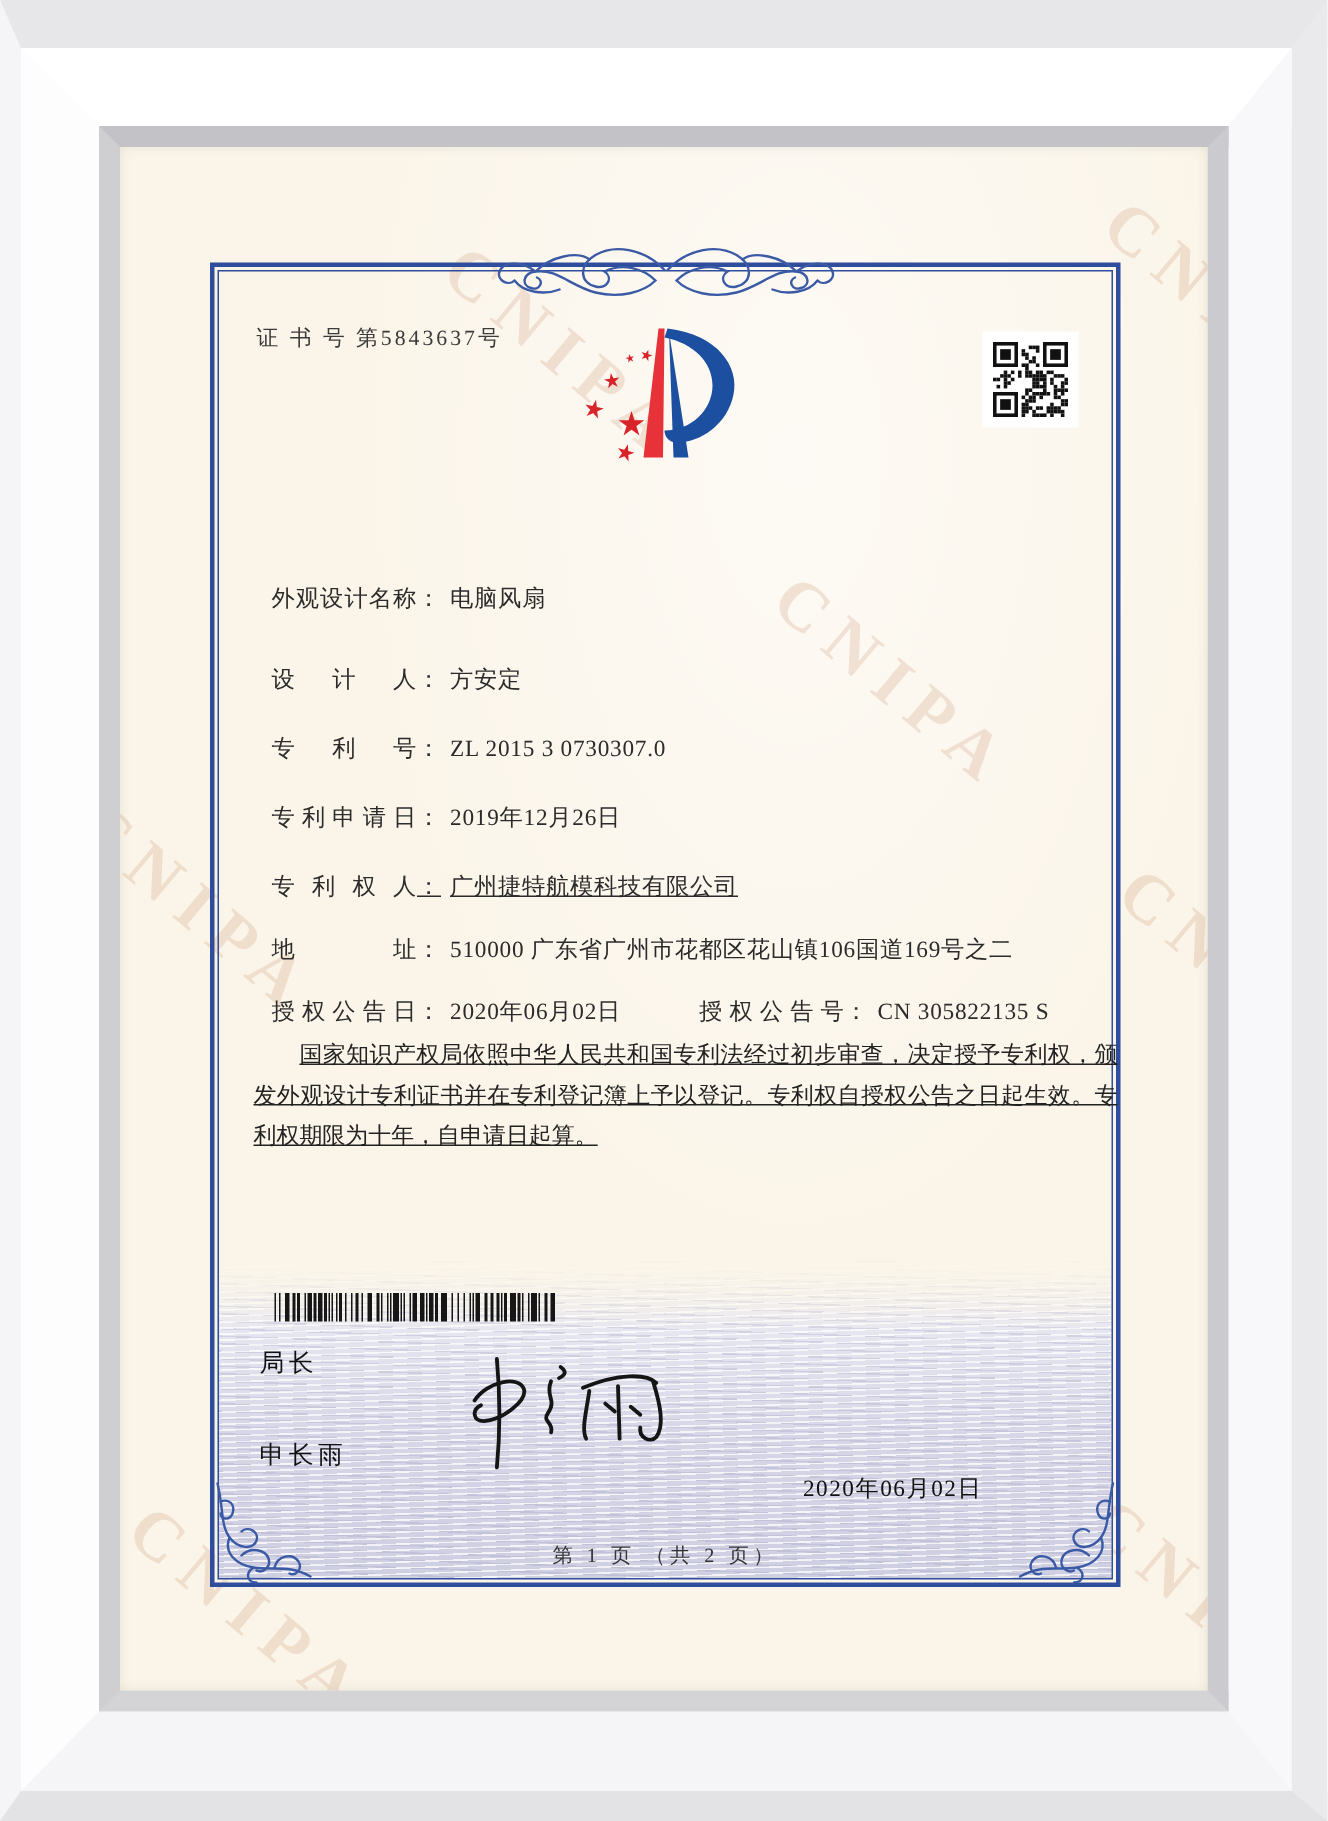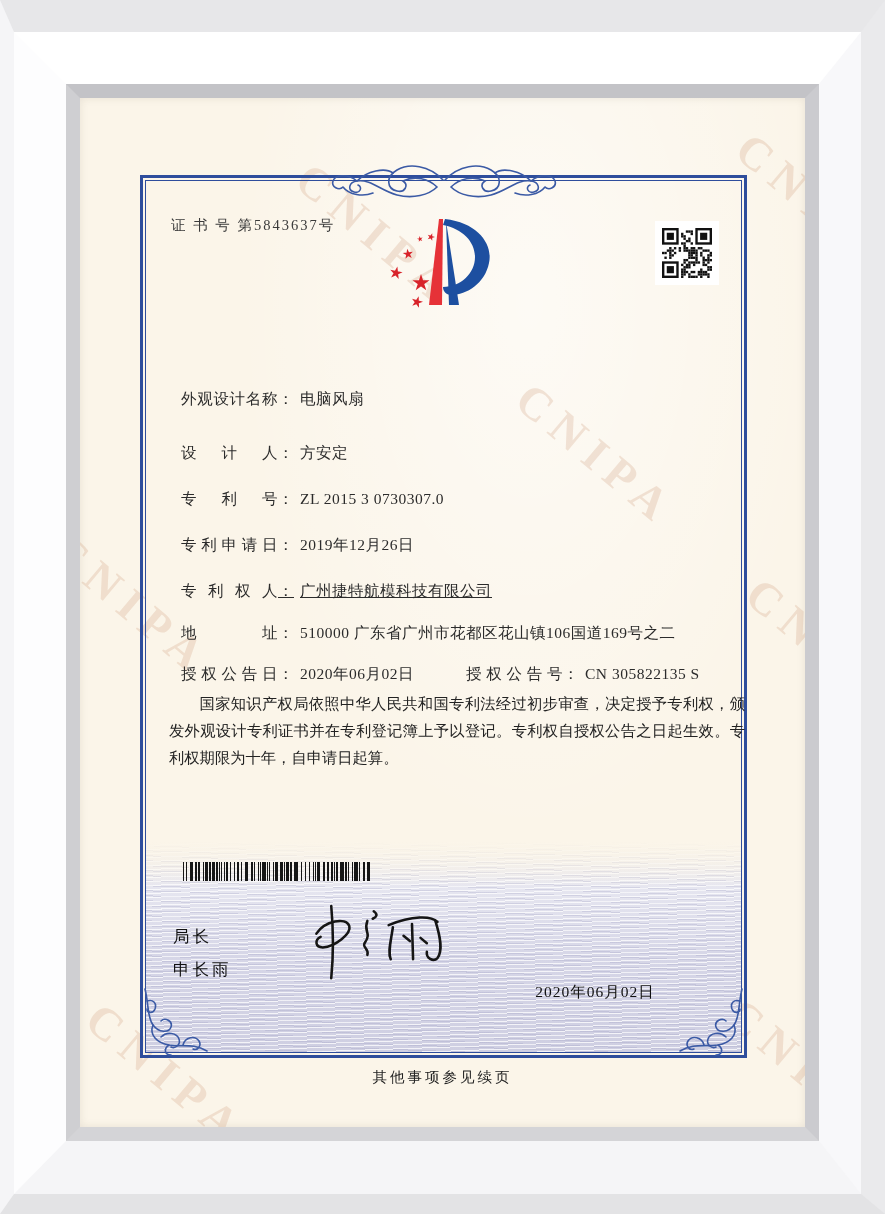--- a/index.html
+++ b/index.html
@@ -52,24 +52,24 @@
   .logo{position:absolute;left:240px;top:33px;z-index:3;}
   .qr{position:absolute;left:512px;top:43px;z-index:3;background:#fff;padding:7px;}
   .title{position:absolute;left:0;right:0;top:134px;text-align:center;font-size:33px;
     font-weight:bold;letter-spacing:6px;color:#141414;z-index:3;}
   .frow{position:absolute;left:38px;font-size:15.5px;color:#2b2b2b;letter-spacing:.5px;z-index:3;white-space:nowrap;}
   .flabel{display:inline-block;width:97px;text-align:justify;text-align-last:justify;vertical-align:bottom;}
   .fcolon{margin-right:6px;}
   .pair2{margin-left:52px;}
   .paras{position:absolute;left:26px;top:512px;width:576px;z-index:3;}
   .paras p{font-size:15.3px;line-height:1.78;color:#222;text-indent:2em;
-    font-family:"Liberation Serif","DejaVu Serif",serif;text-align:justify;}
+    font-family:"Liberation Serif","DejaVu Serif",serif;text-align:justify;text-decoration:underline;}
   .barcode{position:absolute;left:40px;top:684px;width:190px;height:19px;z-index:3;display:flex;align-items:stretch;}
   .barcode span{display:block;height:100%;}
-  .issuer-title{position:absolute;left:30px;top:748px;font-size:16.5px;letter-spacing:3px;color:#111;z-index:3;
+  .issuer-title{position:absolute;left:30px;top:720px;font-size:16.5px;letter-spacing:3px;color:#111;z-index:3;
     font-family:"Liberation Sans","DejaVu Sans",sans-serif;}
   .issuer-name{position:absolute;left:30px;top:781px;font-size:16.5px;letter-spacing:3px;color:#111;z-index:3;
     font-family:"Liberation Sans","DejaVu Sans",sans-serif;}
   .sig{position:absolute;left:150px;top:718px;z-index:3;}
   .idate{position:absolute;left:372px;top:804px;width:160px;text-align:center;font-size:15.5px;
     letter-spacing:1px;color:#111;z-index:3;}
   .pageinfo{position:absolute;left:0;right:0;top:850px;text-align:center;font-size:13.5px;
     letter-spacing:3px;color:#333;z-index:3;}
   .contnote{position:absolute;left:0;right:0;top:970px;text-align:center;font-size:14.5px;
     letter-spacing:3px;color:#222;}
@@ -87,21 +87,20 @@
             <div class="wm" style="left: 200px; top: 110px;">CNIPA</div>
             <div class="wm" style="left: 640px; top: 80px;">CNIPA</div>
             <div class="wm" style="left: 420px; top: 330px;">CNIPA</div>
             <div class="wm" style="left: -45px; top: 480px;">CNIPA</div>
             <div class="wm" style="left: 650px; top: 525px;">CNIPA</div>
             <div class="wm gray" style="left: 345px; top: 800px;">CNIPA</div>
             <div class="wm" style="left: -10px; top: 950px;">CNIPA</div>
             <div class="wm" style="left: 630px; top: 945px;">CNIPA</div>
           </div>
 
-    <div class="contnote">其他事项参见续页</div>
 
     <div class="bbox">
 
       <div class="waves"></div>
 
       <svg class="orn-top" width="250" height="46" viewBox="0 0 250 46">
         <g>
           <path class="stroke" d="M124,23 C110,8 90,6 78,13 C66,20 68,32 78,34 C86,36 90,28 84,24 C96,18 110,22 118,30 C110,38 94,42 78,38 C62,34 52,22 38,24 C30,25 28,33 35,35 C41,37 44,30 39,28"></path>
           <path class="stroke" d="M38,24 C48,14 66,10 74,16 M38,24 C28,16 16,18 14,24 C12,30 20,34 24,30 M24,30 C30,38 44,40 54,36"></path>
           <path class="stroke" d="M126,23 C140,8 160,6 172,13 C184,20 182,32 172,34 C164,36 160,28 166,24 C154,18 140,22 132,30 C140,38 156,42 172,38 C188,34 198,22 212,24 C220,25 222,33 215,35 C209,37 206,30 211,28"></path>
@@ -351,18 +350,19 @@
           <path d="M94,28 C92,42 89,52 92,58"></path>
           <path d="M90,26 C112,17 130,17 136,23"></path>
           <path d="M134,22 C139,38 141,50 136,57 C132,61 125,57 126,51"></path>
           <path d="M112,25 L113,58"></path>
           <path d="M104,36 l6,5 M120,38 l6,5"></path>
         </g>
       </svg>
 
       <div class="idate">2020年06月02日</div>
 
+      <div class="pageinfo">第 1 页 （共 2 页）</div>
     </div>
 
    </div>
   </div>
  </div>
 </div>
 
 </body></html>

